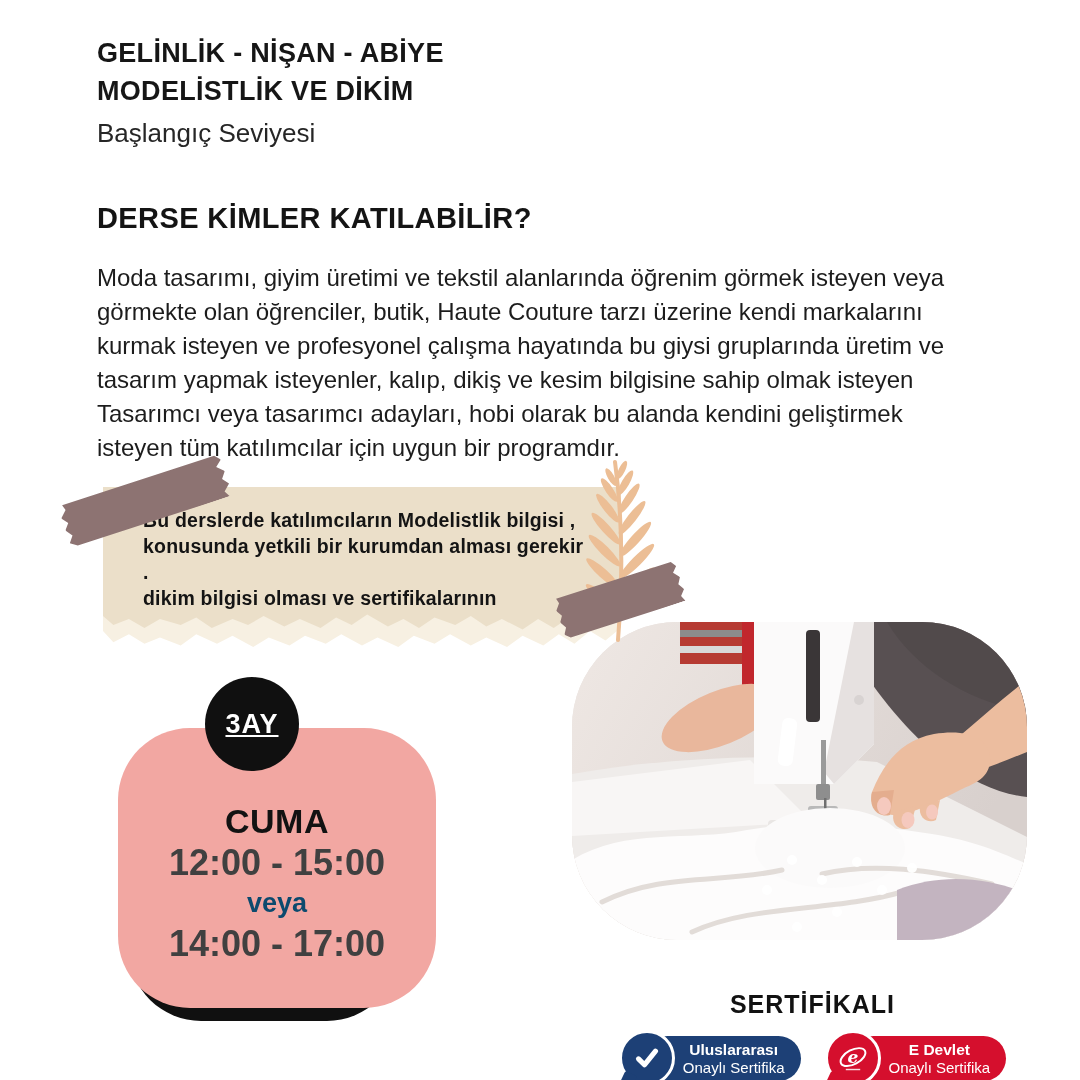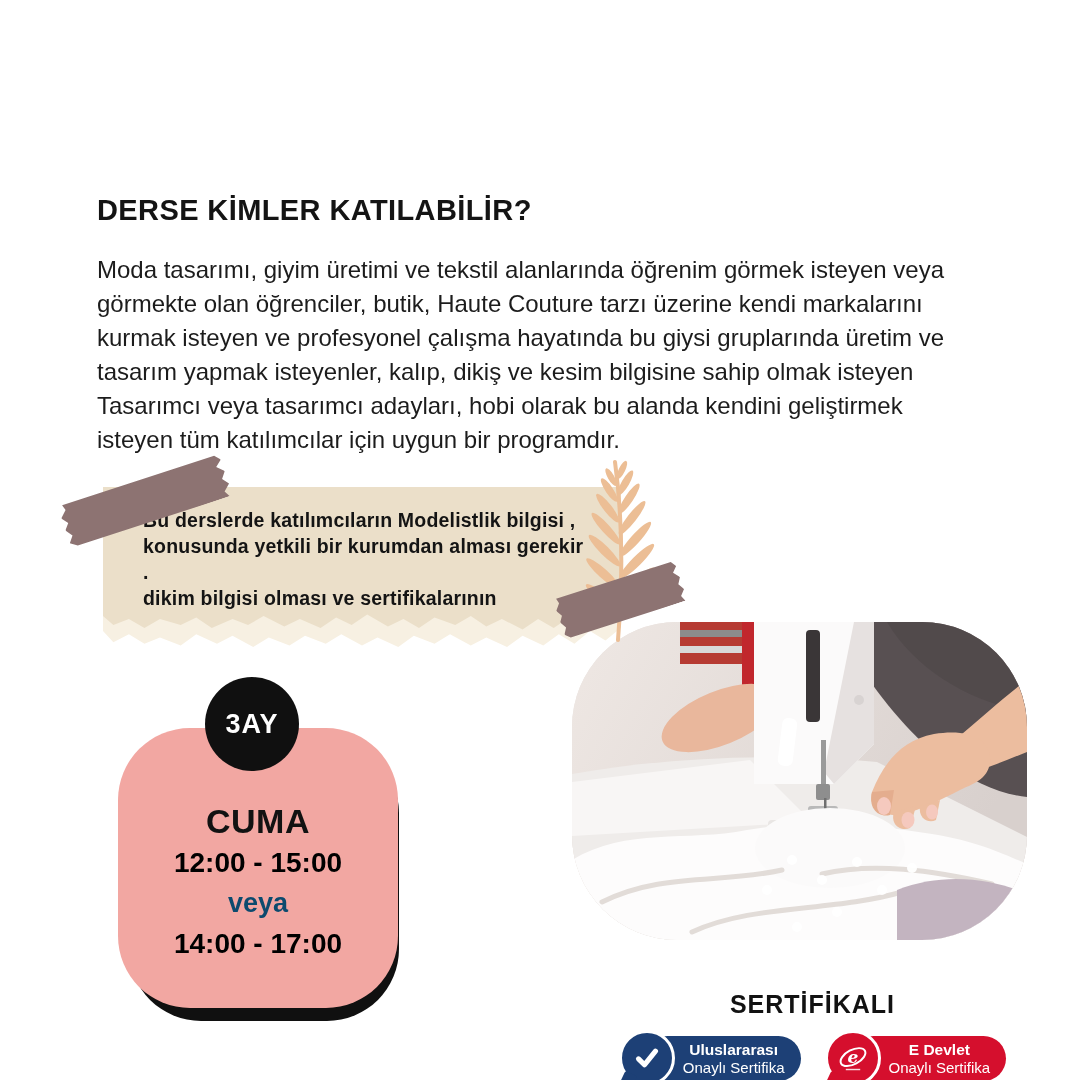--- a/index.html
+++ b/index.html
@@ -9,21 +9,21 @@
     background:#ffffff; overflow:hidden;
     font-family:"Liberation Sans", sans-serif;
     color:#1a1a1a;
   }
   
   .header { position:absolute; left:97px; top:34px; }
   .title-line { font-size:27px; font-weight:800; letter-spacing:.3px; line-height:38px; color:#161616; }
   .subtitle { font-size:26px; font-weight:400; color:#262626; margin-top:8px; }
 
   
-  .about { position:absolute; left:97px; top:194px; width:880px; }
+  .about { position:absolute; left:97px; top:202px; width:880px; }
   .about-heading { font-size:29px; font-weight:800; letter-spacing:.4px; color:#141414; }
   .about-body { margin-top:26px; font-size:24px; line-height:34px; font-weight:400; color:#1c1c1c; width:872px; }
 
   
   .note-wrap { position:absolute; left:103px; top:487px; width:518px; height:160px; z-index:5; }
   .note-torn-under {
     position:absolute; inset:0; background:#f7f0e2;
     clip-path:polygon(0 0,100% 0,100% 88%,97% 96%,94% 90%,91% 98%,88% 92%,85% 99%,81% 93%,78% 100%,74% 94%,71% 99%,67% 92%,64% 98%,60% 93%,57% 100%,53% 94%,50% 99%,46% 92%,43% 98%,39% 93%,36% 99%,32% 94%,29% 100%,25% 93%,22% 98%,18% 92%,15% 99%,11% 94%,8% 98%,5% 92%,2% 97%,0 90%);
   }
   .note-box {
@@ -38,34 +38,34 @@
     clip-path:polygon(3% 2%,97% 8%,100% 20%,96% 32%,100% 46%,97% 60%,100% 74%,96% 87%,98% 100%,4% 94%,0 84%,3% 70%,0 55%,3% 42%,0 28%,4% 14%);
   }
   .tape-top-left { left:60px; top:477px; width:170px; height:47px; transform:rotate(-19deg); }
   .tape-right    { left:556px; top:577px; width:128px; height:45px; transform:rotate(-19deg); z-index:9; }
 
   .leaf { position:absolute; left:565px; top:458px; z-index:6; }
 
   
   .schedule-shadow { position:absolute; left:129px; top:741px; width:270px; height:280px; background:#101010; border-radius:72px; z-index:3; }
   .schedule-card {
-    position:absolute; left:118px; top:728px; width:280px; height:280px;
+    position:absolute; left:118px; top:728px; width:318px; height:280px;
     background:#f2a7a2; border-radius:72px; z-index:4;
     display:flex; flex-direction:column; align-items:center; justify-content:center;
     padding-top:28px; text-align:center;
   }
   .sched-day  { font-size:34px; font-weight:800; color:#121212; line-height:41px; letter-spacing:.5px; }
-  .sched-time { font-size:28px; font-weight:800; color:#000000; line-height:41px; }
+  .sched-time { font-size:36px; font-weight:800; color:#404040; line-height:41px; }
   .sched-sep  { font-size:27px; font-weight:700; color:#0c4a6e; line-height:40px; }
   .duration-circle {
     position:absolute; left:205px; top:677px; width:94px; height:94px;
     background:#101010; border-radius:50%; z-index:5;
     display:flex; align-items:center; justify-content:center;
   }
-  .duration-circle span { color:#ffffff; font-size:27px; font-weight:800; letter-spacing:1px; }
+  .duration-circle span { color:#ffffff; font-size:27px; font-weight:800; letter-spacing:1px;text-decoration:underline; }
 
   
   .photo {
     position:absolute; left:572px; top:622px; width:455px; height:318px;
     border-radius:105px; overflow:hidden; z-index:4; background:#e9e2de;
   }
   .photo svg { display:block; }
 
   
   .cert { position:absolute; left:640px; top:990px; width:345px; z-index:6; }
@@ -89,20 +89,25 @@
   }
   .badge-title { font-size:15.5px; font-weight:700; line-height:18px; white-space:nowrap; }
   .badge-sub   { font-size:15px; font-weight:400; line-height:17px; white-space:nowrap;text-align:right; }
   .edevlet-glyph { position:relative; width:36px; height:36px; display:flex; align-items:center; justify-content:center; }
 </style>
 </head>
 <body>
 
 <div class="page">
 
+  <div class="header">
+    <div class="title-line">GELİNLİK - NİŞAN - ABİYE</div>
+    <div class="title-line">MODELİSTLİK VE DİKİM</div>
+    <div class="subtitle">Başlangıç Seviyesi</div>
+  </div>
 
   <div class="about">
     <div class="about-heading">DERSE KİMLER KATILABİLİR?</div>
     <div class="about-body">Moda tasarımı, giyim üretimi ve tekstil alanlarında öğrenim görmek isteyen veya görmekte olan öğrenciler, butik, Haute Couture tarzı üzerine kendi markalarını kurmak isteyen ve profesyonel çalışma hayatında bu giysi gruplarında üretim ve tasarım yapmak isteyenler, kalıp, dikiş ve kesim bilgisine sahip olmak isteyen Tasarımcı veya tasarımcı adayları, hobi olarak bu alanda kendini geliştirmek isteyen tüm katılımcılar için uygun bir programdır.</div>
   </div>
 
   <div class="note-wrap">
     <div class="note-torn-under"></div>
     <div class="note-box">
       <div class="note-line">Bu derslerde katılımcıların Modelistlik bilgisi ,</div>

